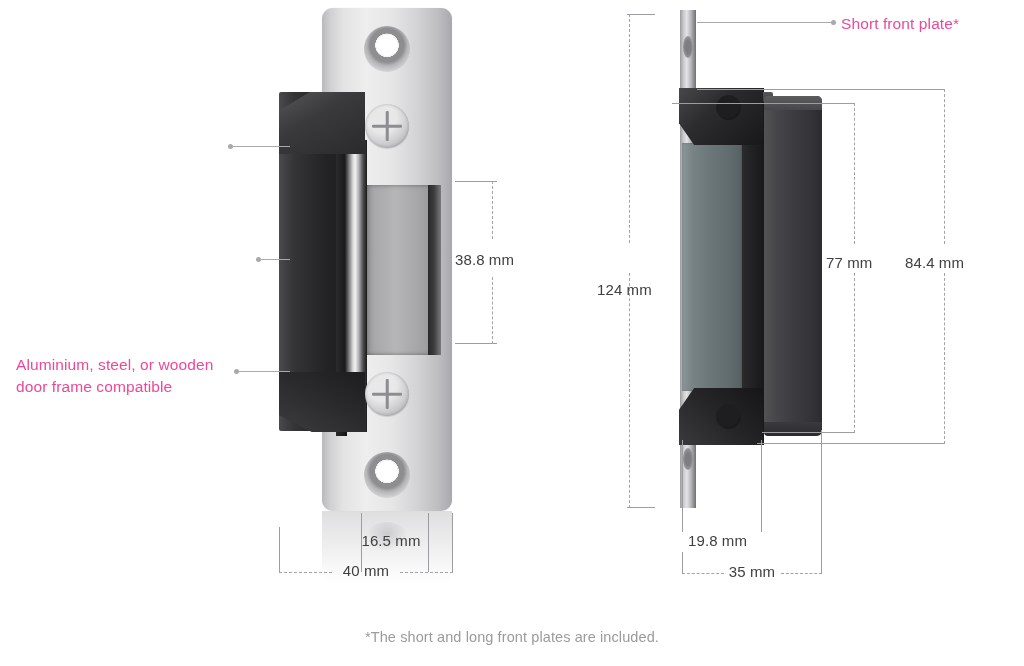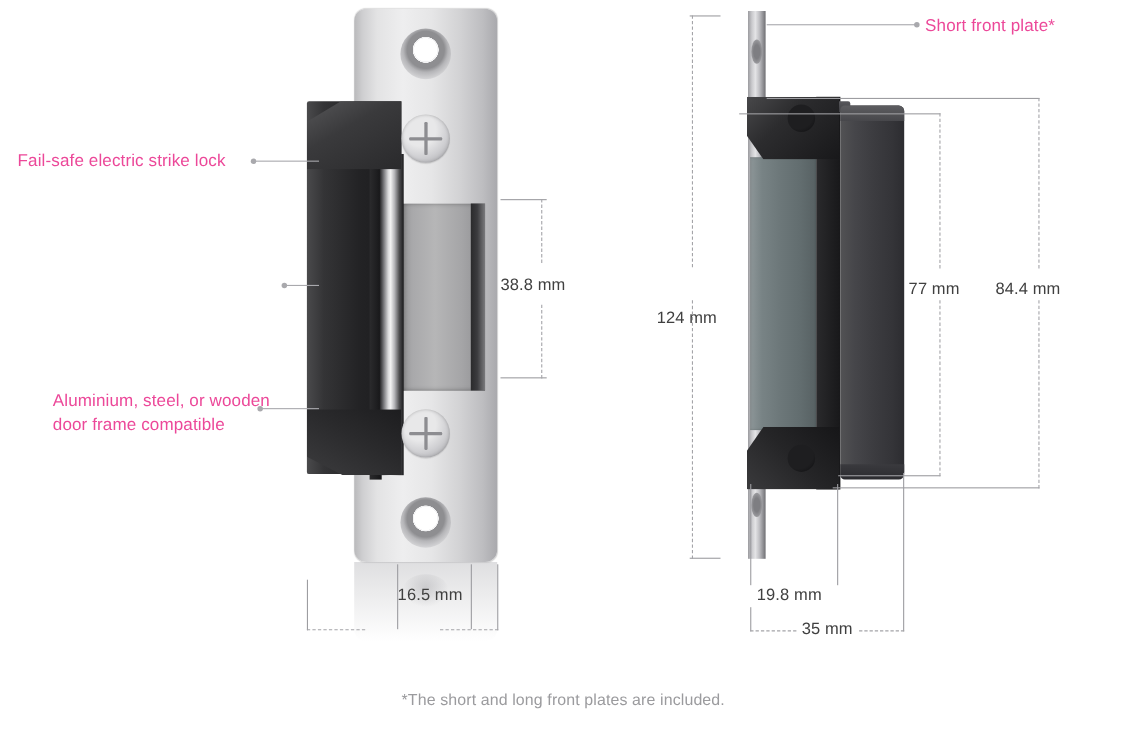--- a/index.html
+++ b/index.html
@@ -336,28 +336,27 @@
     <div class="sb-lip"></div>
     <div class="sb-body"></div>
     <div class="sb-body-cap"></div>
     <div class="sb-body-foot"></div>
     <div class="sb-bracket-top"></div>
     <div class="sb-bracket-bot"></div>
     <div class="sb-boss b1"></div>
     <div class="sb-boss b2"></div>
   </div>
 
-  <div class="lbl" style="left:16px; top:136px;">Fail-safe electric strike lock</div>
   <div class="leader-dot" style="left:228px; top:144px;"></div>
   <div class="leader" style="left:232px; top:146px; width:58px;"></div>
 
   <div class="leader-dot" style="left:256px; top:257px;"></div>
   <div class="leader" style="left:260px; top:259px; width:30px;"></div>
 
-  <div class="lbl" style="left:16px; top:354px;margin-left:32px;">Aluminium, steel, or wooden
+  <div class="lbl" style="left:16px; top:354px;">Aluminium, steel, or wooden
 door frame compatible</div>
   <div class="leader-dot" style="left:234px; top:369px;"></div>
   <div class="leader" style="left:238px; top:371px; width:52px;"></div>
 
   <div class="lbl" style="left:841px; top:13px;">Short front plate*</div>
   <div class="leader-dot" style="left:831px; top:20px;"></div>
   <div class="leader" style="left:697px; top:22px; width:136px;"></div>
 
   <div class="rule-h-solid" style="left:455px; top:181px; width:42px;"></div>
   <div class="rule-h-solid" style="left:455px; top:343px; width:42px;"></div>
@@ -366,20 +365,21 @@
   <div class="dim" style="left:455px; top:251px;">38.8 mm</div>
 
   <div class="rule-v-solid" style="left:361px; top:513px; height:59px;"></div>
   <div class="rule-v-solid" style="left:428px; top:513px; height:59px;"></div>
   <div class="dim" style="left:361px; top:532px; width:60px; text-align:center;">16.5 mm</div>
 
   <div class="rule-v-solid" style="left:279px; top:527px; height:46px;"></div>
   <div class="rule-v-solid" style="left:452px; top:513px; height:60px;"></div>
   <div class="rule-h-dash" style="left:279px; top:572px; width:53px;"></div>
   <div class="rule-h-dash" style="left:400px; top:572px; width:53px;"></div>
+  <div class="dim" style="left:279px; top:562px; width:174px; text-align:center;">40 mm</div>
 
   <div class="rule-h-solid" style="left:627px; top:14px; width:28px;"></div>
   <div class="rule-h-solid" style="left:627px; top:507px; width:28px;"></div>
   <div class="rule-v-dash" style="left:629px; top:14px; height:229px;"></div>
   <div class="rule-v-dash" style="left:629px; top:273px; height:235px;"></div>
   <div class="dim" style="left:597px; top:249px;margin-top:32px;">124 mm</div>
 
   <div class="rule-h-solid" style="left:672px; top:103px; width:183px;"></div>
   <div class="rule-h-solid" style="left:762px; top:432px; width:93px;"></div>
   <div class="rule-v-dash" style="left:854px; top:103px; height:141px;"></div>

